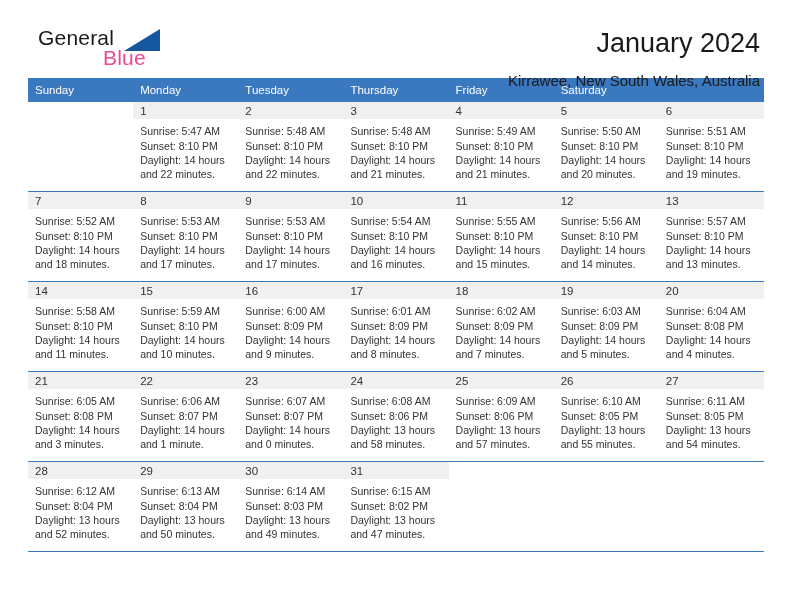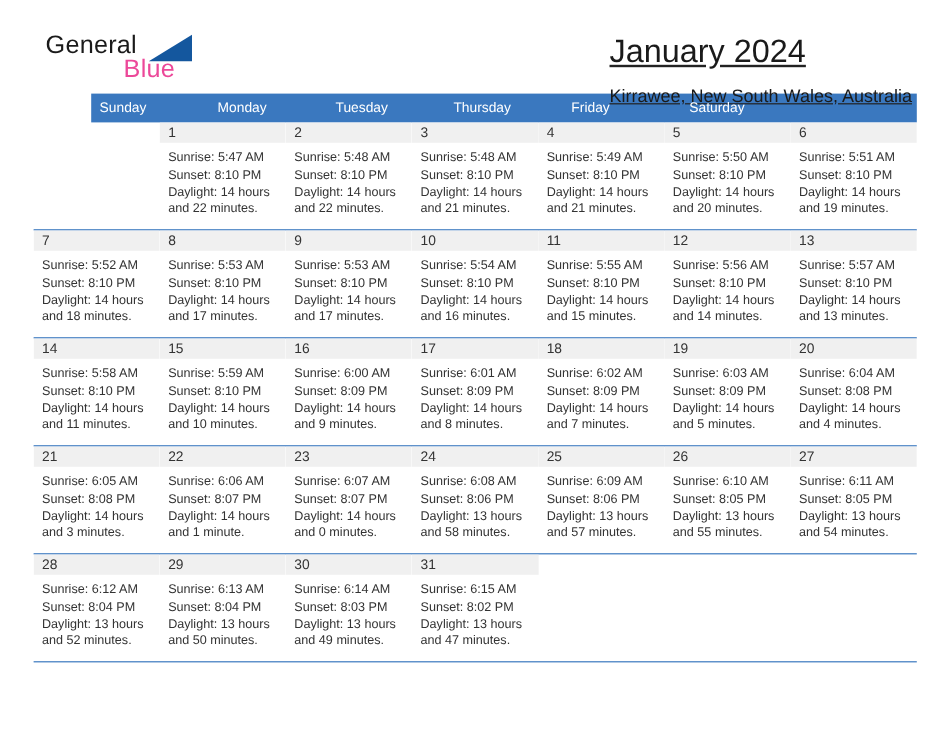--- a/index.html
+++ b/index.html
@@ -57,22 +57,22 @@
     position: absolute;
     left: 96px;
     top: 3px;
     width: 0;
     height: 0;
     border-left: 36px solid transparent;
     border-bottom: 22px solid #14579e;
   }
 
   .titles {
+    text-align: right;
     padding-top: 2px;
-    text-decoration: underline;
   }
   .cal-title {
     font-size: 27px;
     color: #1a1a1a;
     line-height: 1.12;
     white-space: nowrap;
   }
   .cal-subtitle {
     font-size: 15px;
     color: #1a1a1a;
@@ -82,21 +82,20 @@
 
   
   .calendar {
     width: 736px;
     margin-top: 4px;
   }
   .weekdays {
     display: grid;
     grid-template-columns: repeat(7, 1fr);
     background: #3a78bf;
-    margin-left: 48px;
   }
   .weekday {
     color: #ffffff;
     font-size: 11.5px;
     padding: 5px 0 5px 7px;
     line-height: 1.25;
     white-space: nowrap;
   }
 
   .week {

